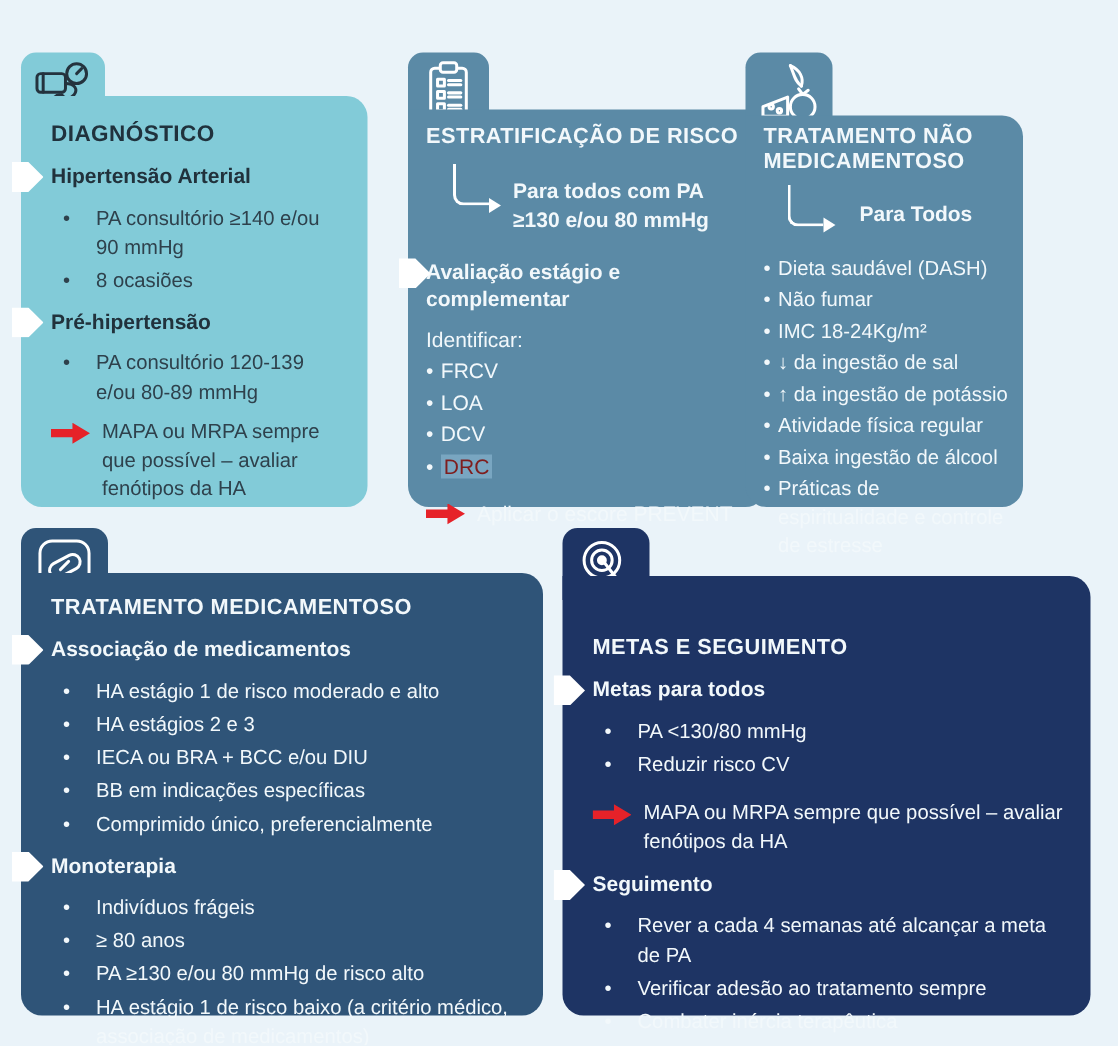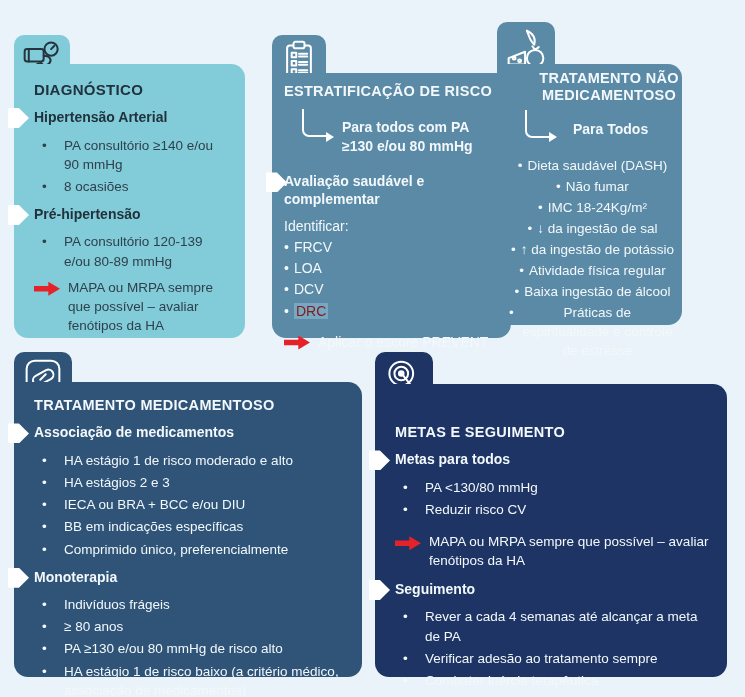--- a/index.html
+++ b/index.html
@@ -13,21 +13,21 @@
 
   
   .p1{left:14px;top:35px;width:231px;height:303px;}
   .p1 .tab{width:56px;height:44px;background:var(--c1);}
   .p1 .pbody{top:29px;background:var(--c1);padding:9px 14px 16px 20px;color:#2e414c;}
 
   .p2{left:272px;top:35px;width:239px;height:303px;}
   .p2 .tab{width:54px;height:52px;background:var(--c2);}
   .p2 .pbody{top:38px;background:var(--c2);padding:10px 8px 0 12px;color:#f2f8fb;}
 
-  .p3{left:497px;top:22px;width:185px;height:303px;text-align:center;}
+  .p3{left:497px;top:35px;width:185px;height:303px;}
   .p3 .tab{width:58px;height:56px;background:var(--c2);}
   .p3 .pbody{top:42px;background:var(--c2);padding:6px 6px 0 12px;color:#f2f8fb;}
 
   .p4{left:14px;top:352px;width:348px;height:325px;}
   .p4 .tab{width:58px;height:46px;background:var(--c4);}
   .p4 .pbody{top:30px;background:var(--c4);padding:15px 12px 0 20px;color:#f2f8fb;}
 
   .p5{left:375px;top:352px;width:352px;height:325px;}
   .p5 .tab{width:58px;height:48px;background:var(--c5);}
   .p5 .pbody{top:32px;background:var(--c5);padding:40px 12px 0 20px;color:#f2f8fb;}
@@ -145,21 +145,21 @@
     <div class="pbody">
       <h2 class="ptitle">ESTRATIFICAÇÃO DE RISCO</h2>
 
       <div class="arrownote" style="height:54px;">
         <span class="larrow" style="left:18px;top:0;"></span>
         <span class="atext" style="left:58px;top:9px;width:152px;">Para todos com PA ≥130 e/ou 80 mmHg</span>
       </div>
 
       <div class="shead">
         <span class="chev"></span>
-        <span>Avaliação saudável e complementar</span>
+        <span>Avaliação estágio e complementar</span>
       </div>
 
       <div class="tlist">
         <div class="trow">Identificar:</div>
         <div class="trow"><span class="tdot">•</span><span>FRCV</span></div>
         <div class="trow"><span class="tdot">•</span><span>LOA</span></div>
         <div class="trow"><span class="tdot">•</span><span>DCV</span></div>
         <div class="trow"><span class="tdot">•</span><span class="hl">DRC</span></div>
       </div>
 

